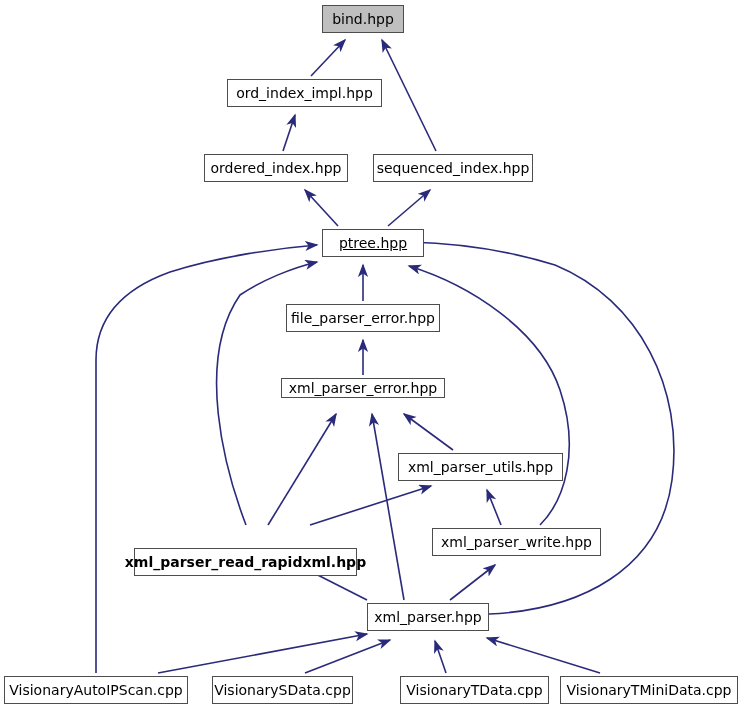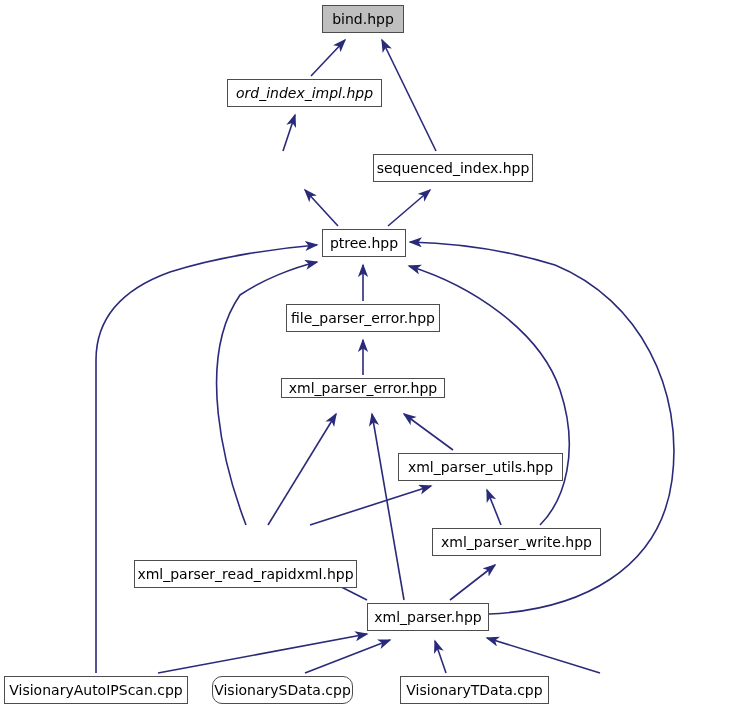--- a/index.html
+++ b/index.html
@@ -98,39 +98,41 @@
       <path d="M305,673 L390,640"></path>
 
       <path d="M446,673 L435,641"></path>
 
       <path d="M600,673 L487,638"></path>
     </g>
   </svg>
 
   <div class="node root" style="left:322px;top:5px;width:82px;height:28px;">bind.hpp</div>
 
-  <div class="node" style="left:227px;top:79px;width:155px;height:28px;font-style:italic;">ord_index_impl.hpp</div>
+  <div class="node" style="left:227px;top:79px;width:155px;height:28px;">ord_index_impl.hpp</div>
 
+  <div class="node" style="left:204px;top:154px;width:144px;height:28px;">ordered_index.hpp</div>
 
   <div class="node" style="left:373px;top:154px;width:160px;height:28px;">sequenced_index.hpp</div>
 
-  <div class="node" style="left:322px;top:229px;width:84px;height:28px;">ptree.hpp</div>
+  <div class="node" style="left:322px;top:229px;width:102px;height:28px;text-decoration:underline;">ptree.hpp</div>
 
   <div class="node" style="left:286px;top:304px;width:154px;height:28px;">file_parser_error.hpp</div>
 
   <div class="node" style="left:281px;top:378px;width:164px;height:20px;">xml_parser_error.hpp</div>
 
   <div class="node" style="left:398px;top:453px;width:165px;height:28px;">xml_parser_utils.hpp</div>
 
-  <div class="node" style="left:134px;top:560px;width:223px;height:28px;">xml_parser_read_rapidxml.hpp</div>
+  <div class="node" style="left:134px;top:548px;width:223px;height:28px;font-weight:bold;">xml_parser_read_rapidxml.hpp</div>
 
   <div class="node" style="left:432px;top:528px;width:169px;height:28px;">xml_parser_write.hpp</div>
 
   <div class="node" style="left:367px;top:603px;width:122px;height:28px;">xml_parser.hpp</div>
 
   <div class="node" style="left:4px;top:676px;width:184px;height:28px;">VisionaryAutoIPScan.cpp</div>
 
-  <div class="node" style="left:212px;top:676px;width:141px;height:28px;border-radius:10px;">VisionarySData.cpp</div>
+  <div class="node" style="left:212px;top:676px;width:141px;height:28px;">VisionarySData.cpp</div>
 
   <div class="node" style="left:400px;top:676px;width:149px;height:28px;">VisionaryTData.cpp</div>
 
+  <div class="node" style="left:560px;top:676px;width:178px;height:28px;">VisionaryTMiniData.cpp</div>
 
 </div>
 
 </body></html>

